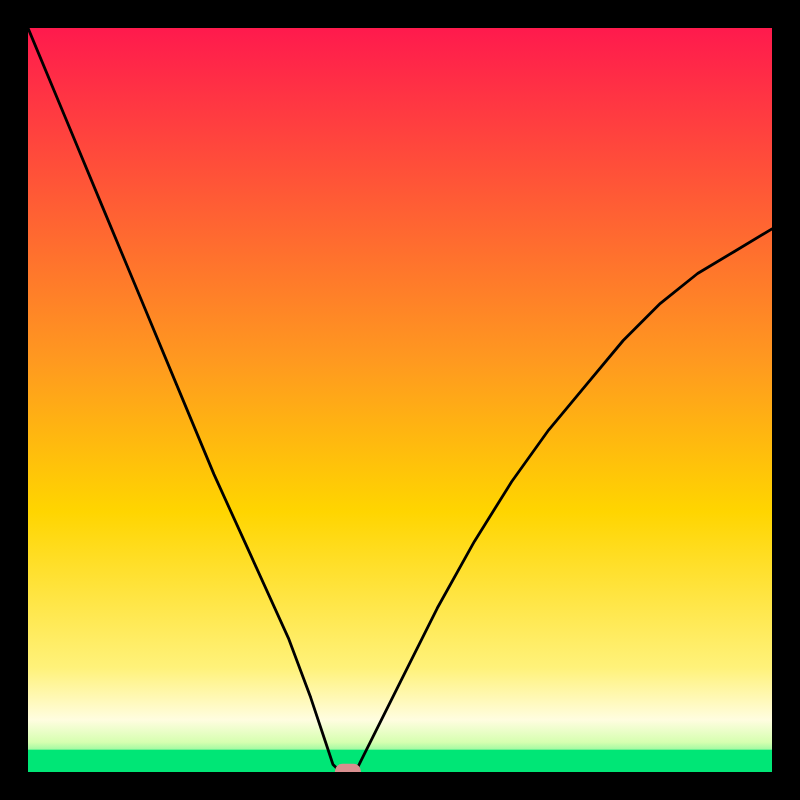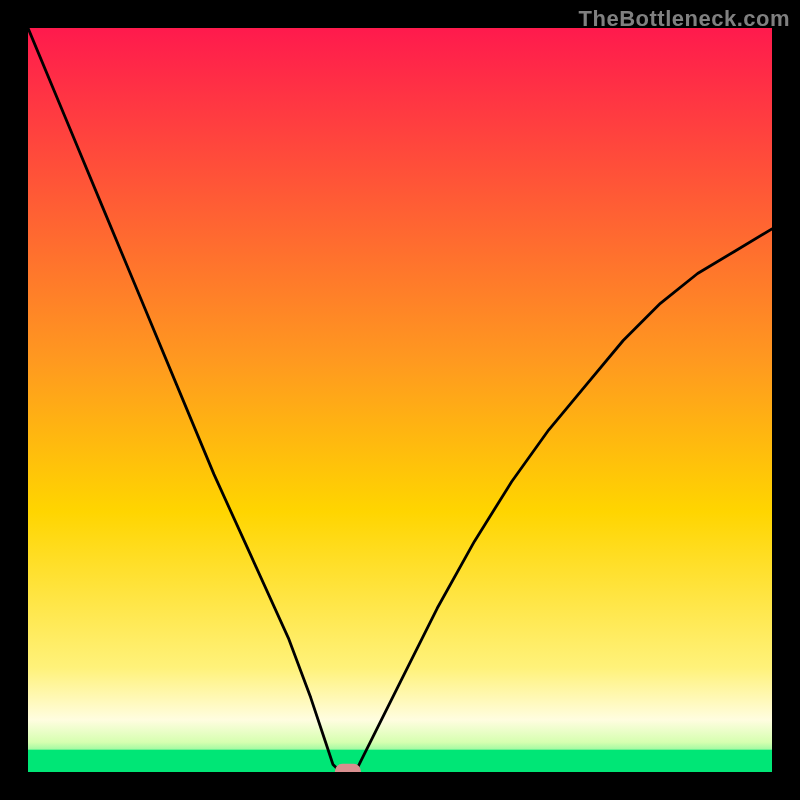--- a/index.html
+++ b/index.html
@@ -37,21 +37,20 @@
   .plot svg {
     width: 100%;
     height: 100%;
     display: block;
   }
 </style>
 </head>
 <body>
 <div class="outer">
 
-  <div class="watermark">TheBottleneck.com</div>
 
   <div class="plot">
     <svg id="chart-svg" viewBox="0 0 744 744" preserveAspectRatio="none">
         <defs>
           <linearGradient id="bg" x1="0" y1="0" x2="0" y2="1">
             <stop offset="0%" stop-color="#ff1a4d"></stop>
             <stop offset="18%" stop-color="#ff4d3a"></stop>
             <stop offset="45%" stop-color="#ff9a1f"></stop>
             <stop offset="65%" stop-color="#ffd500"></stop>
             <stop offset="86%" stop-color="#fff27a"></stop>

